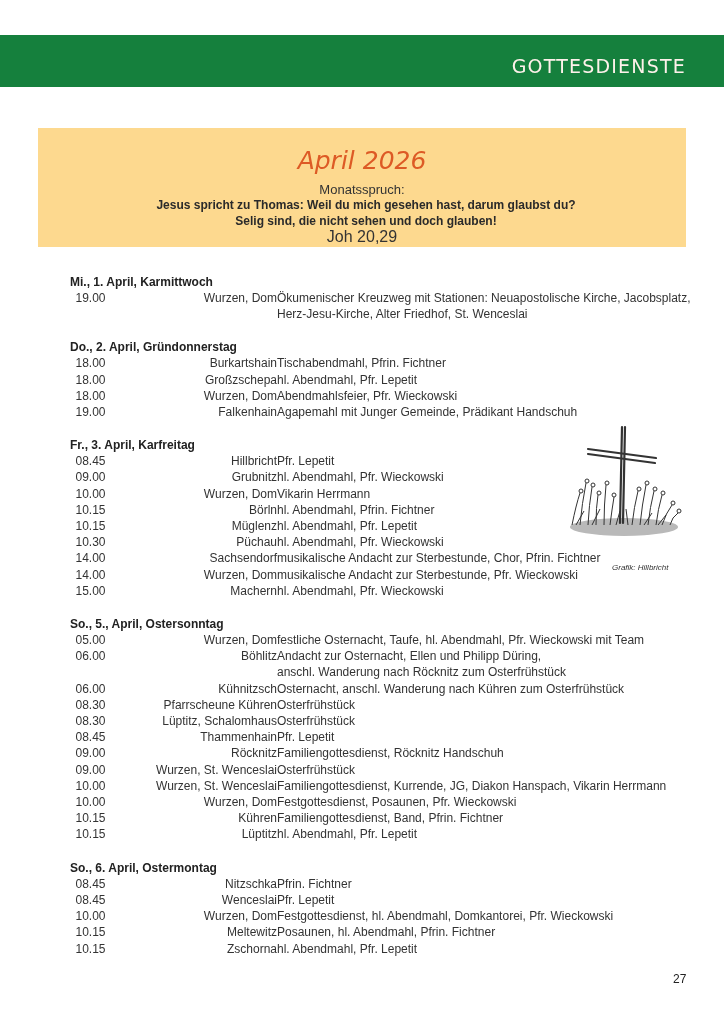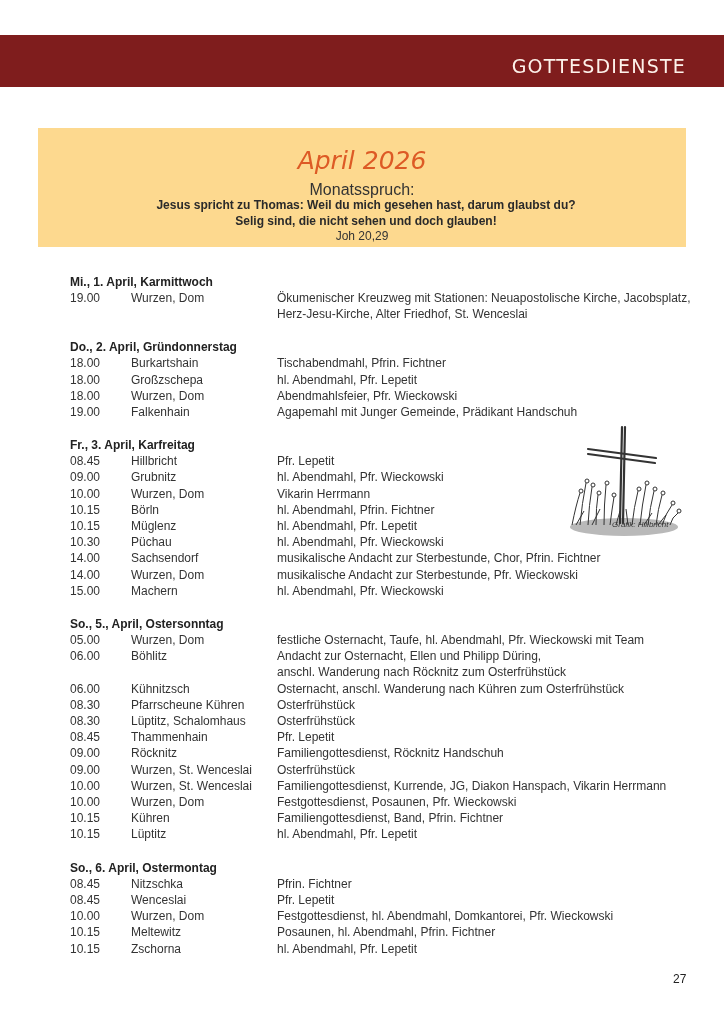--- a/index.html
+++ b/index.html
@@ -4,52 +4,52 @@
 <style>
   html, body { margin: 0; padding: 0; }
   body {
     width: 724px; height: 1024px; position: relative; overflow: hidden;
     background: #ffffff;
     font-family: "Liberation Sans", "DejaVu Sans", sans-serif;
     color: #2a2a2a;
   }
   .banner {
     position: absolute; left: 0; top: 35px; width: 724px; height: 52px;
-    background: #7f1d1d;
+    background: #15803d;
   }
   .banner-title {
     position: absolute; right: 38px; top: 20px;
     color: #fdf1ea; font-size: 19px; letter-spacing: 1.2px;
     font-family: "DejaVu Sans", sans-serif; font-weight: normal;
   }
   .monthbox {
     position: absolute; left: 38px; top: 128px; width: 648px; height: 119px;
     background: #fdd98f; text-align: center;
   }
   .month-title {
     margin-top: 18px; font-size: 25px; color: #dd5a25;
     font-style: italic; font-family: "DejaVu Sans", sans-serif; line-height: 30px;
   }
-  .mp-label { font-size: 16px; margin-top: 6px; line-height: 15px; color: #333; }
+  .mp-label { font-size: 13px; margin-top: 6px; line-height: 15px; color: #333; }
   .mp-verse { font-size: 12px; font-weight: bold; line-height: 16px; color: #2a2a2a; padding-left: 8px; }
-  .mp-ref { font-size: 12px; line-height: 15px; color: #333; }
+  .mp-ref { font-size: 16px; line-height: 15px; color: #333; }
 
   .schedule { position: absolute; left: 38px; top: 274px; width: 660px; margin-left: 32px; }
   .day { margin-bottom: 17px; }
   .day-heading { font-size: 12px; font-weight: bold; line-height: 16px; color: #222; }
   .svc { display: flex; font-size: 12px; line-height: 16.2px; color: #333; }
-  .svc .time { width: 41px; text-align: left; flex: none; }
-  .svc .place { width: 146px; padding-left: 20px; flex: none; }
+  .svc .time { width: 41px; text-align: center; flex: none; }
+  .svc .place { width: 146px; padding-left: 20px; flex: none; text-align: right; }
   .svc .desc { flex: 1; white-space: pre-line; }
 
   .graphic {
     position: absolute; left: 562px; top: 425px; width: 130px; height: 130px;
   }
   .graphic-credit {
-    position: absolute; left: 612px; top: 520px; font-size: 8px; font-style: italic; color: #333;
+    position: absolute; left: 612px; top: 563px; font-size: 8px; font-style: italic; color: #333;
   }
   .page-number {
     position: absolute; left: 673px; top: 972px; font-size: 12px; color: #222;
   }
 </style>
 </head>
 <body>
 
 <div class="banner">
   <div class="banner-title">GOTTESDIENSTE</div>

